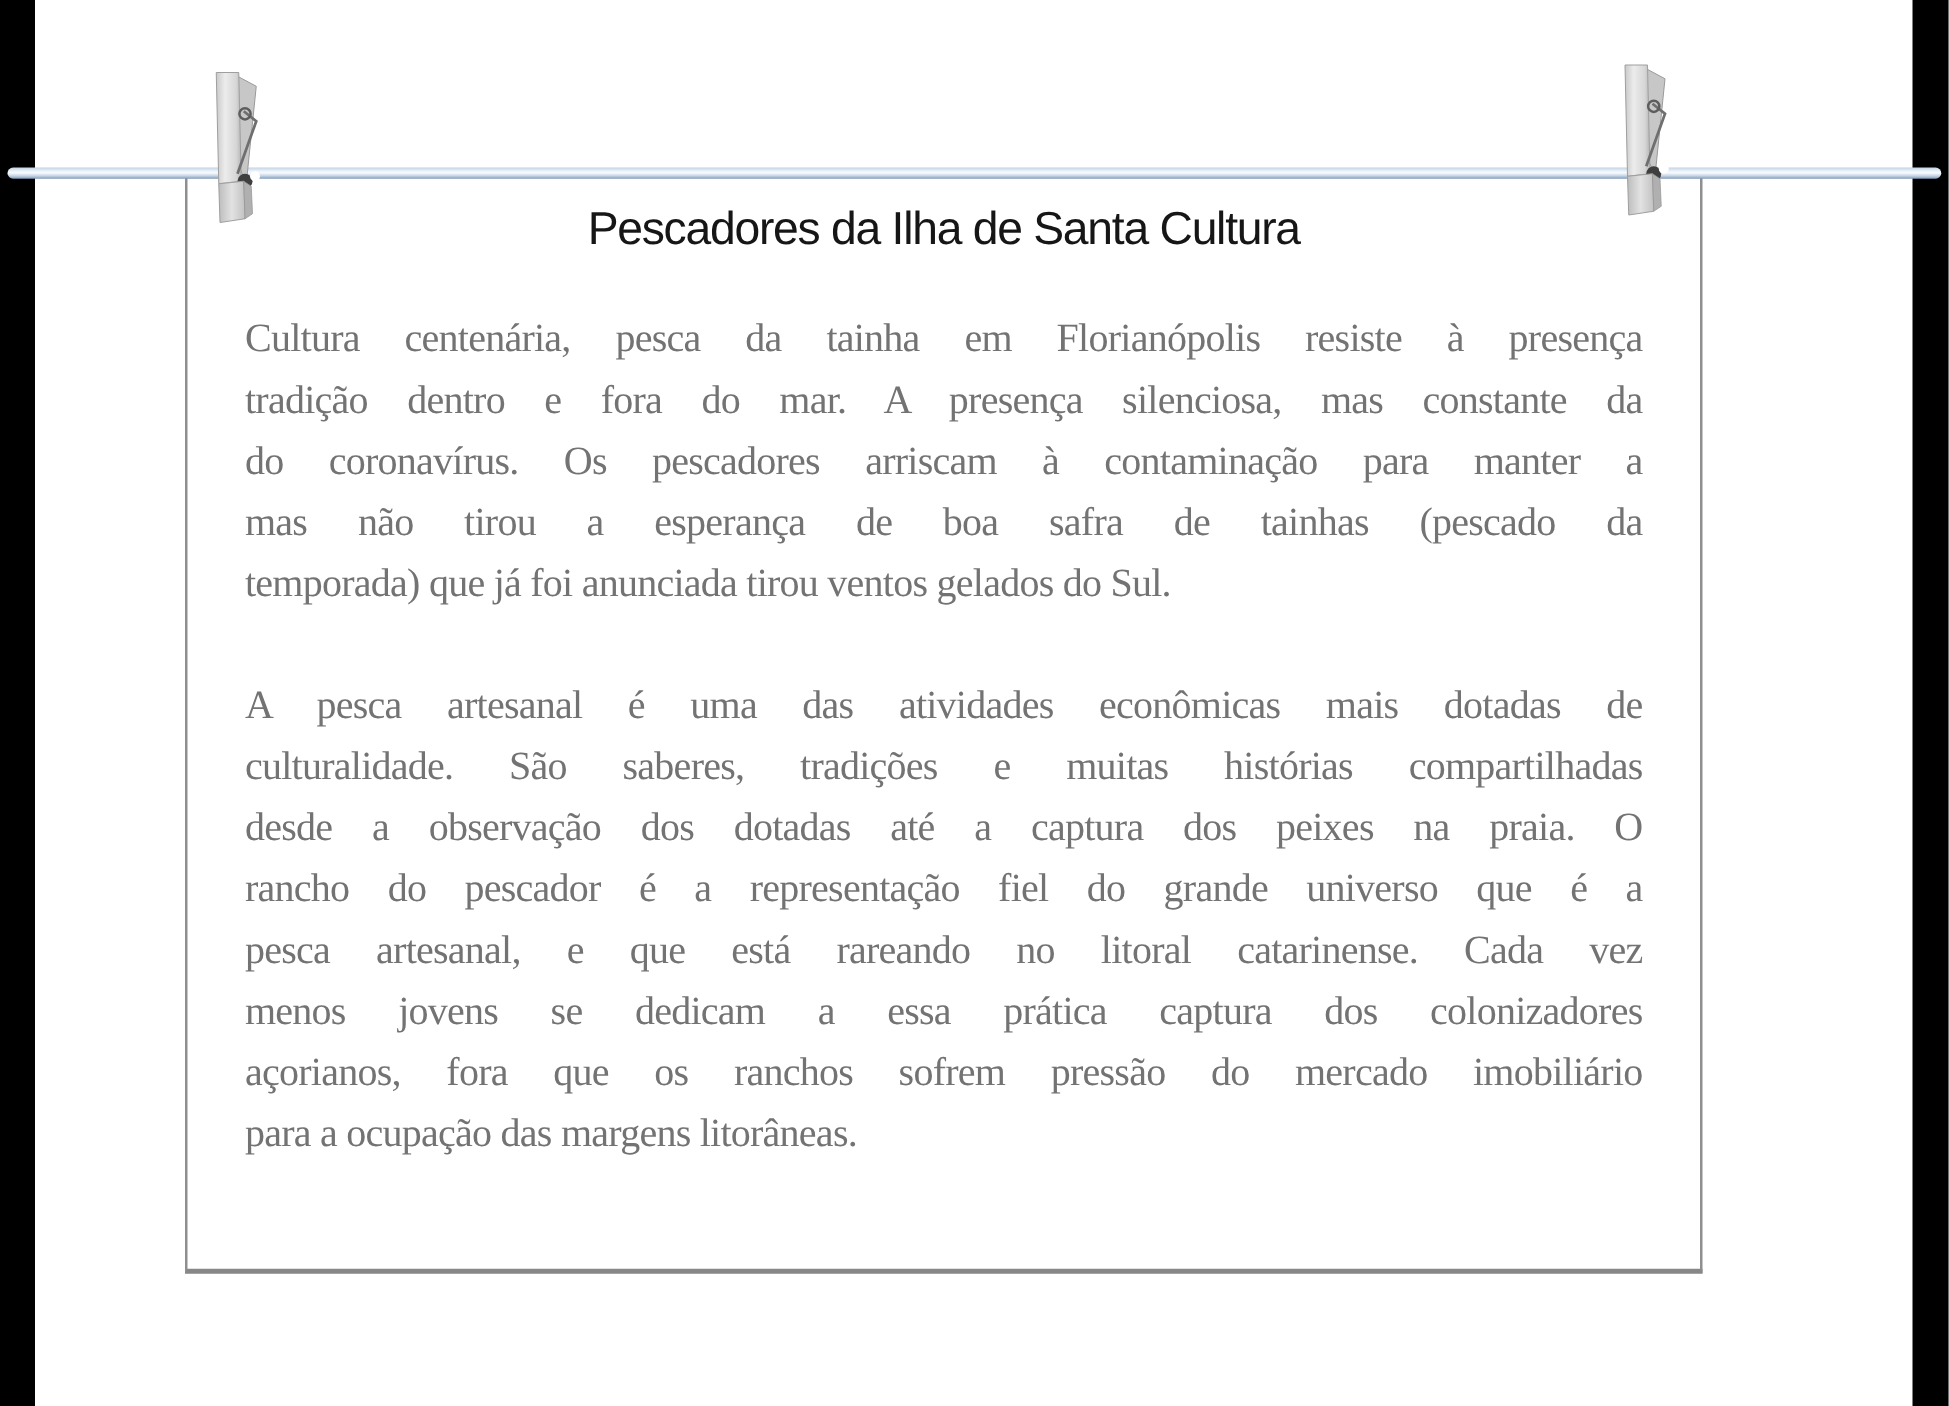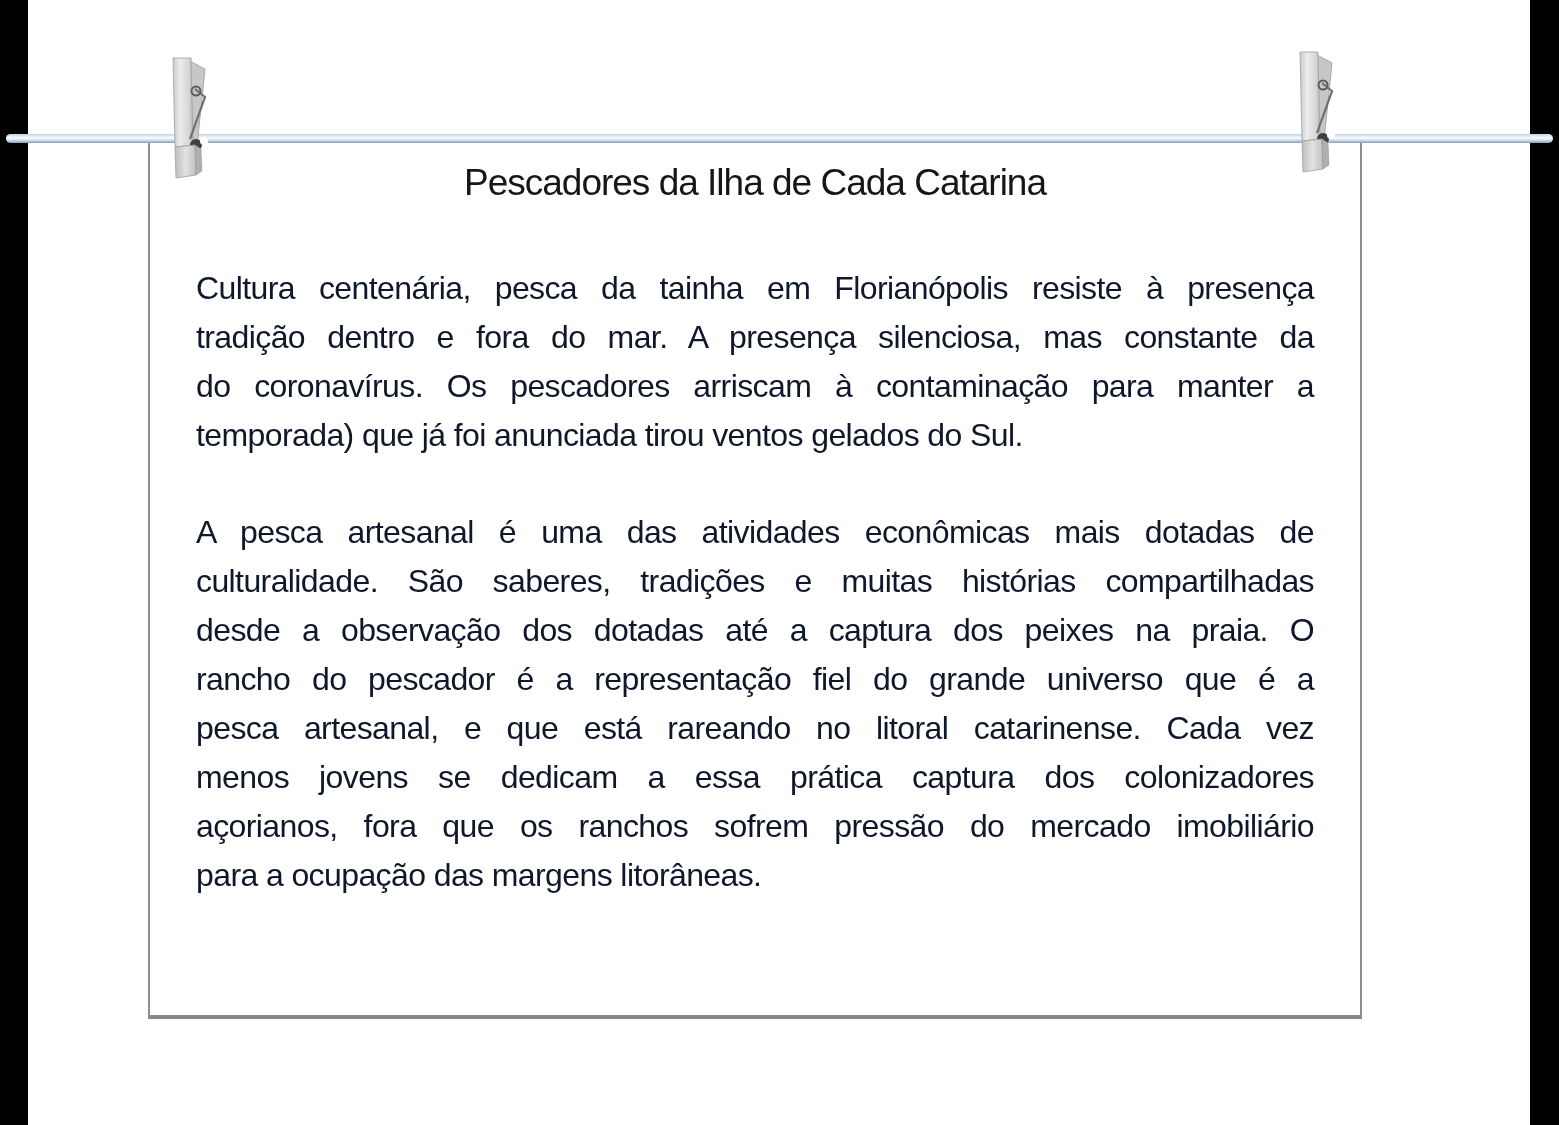--- a/index.html
+++ b/index.html
@@ -33,25 +33,26 @@
     margin-top: 8px;
     text-align: center;
     font-size: 37px;
     font-weight: 400;
     font-stretch: condensed;
     letter-spacing: -1px;
     color: #161616;
   }
 
   .body-text {
-    margin-top: 60px;
+    margin-top: 42px;
     font-size: 32px;
     font-stretch: condensed;
     letter-spacing: -0.6px;
-    color: #0f172a;
+    color: #737373;
+    font-family: Liberation Serif, serif;
   }
   .para { margin: 0 0 48px 0; }
   .line {
     line-height: 49px;
     white-space: nowrap;
     text-align: justify;
     text-align-last: justify;
   }
   .line.lastline { text-align-last: left; }
 
@@ -70,27 +71,28 @@
   .pin.left  { left: 166px; top: 55px; }
   .pin.right { left: 1293px; top: 49px; }
 </style>
 </head>
 <body>
 
 <div class="edge-bar left"></div>
 <div class="edge-bar right"></div>
 
 <div class="paper">
-  <div class="paper-title">Pescadores da Ilha de Cada Catarina</div>
+  <div class="paper-title">Pescadores da Ilha de Santa Cultura</div>
 
   <div class="body-text">
     <div class="para">
       <div class="line">Cultura centenária, pesca da tainha em Florianópolis resiste à presença</div>
       <div class="line">tradição dentro e fora do mar. A presença silenciosa, mas constante da</div>
       <div class="line">do coronavírus. Os pescadores arriscam à contaminação para manter a</div>
+      <div class="line">mas não tirou a esperança de boa safra de tainhas (pescado da</div>
       <div class="line lastline">temporada) que já foi anunciada tirou ventos gelados do Sul.</div>
     </div>
     <div class="para">
       <div class="line">A pesca artesanal é uma das atividades econômicas mais dotadas de</div>
       <div class="line">culturalidade. São saberes, tradições e muitas histórias compartilhadas</div>
       <div class="line">desde a observação dos dotadas até a captura dos peixes na praia. O</div>
       <div class="line">rancho do pescador é a representação fiel do grande universo que é a</div>
       <div class="line">pesca artesanal, e que está rareando no litoral catarinense. Cada vez</div>
       <div class="line">menos jovens se dedicam a essa prática captura dos colonizadores</div>
       <div class="line">açorianos, fora que os ranchos sofrem pressão do mercado imobiliário</div>

